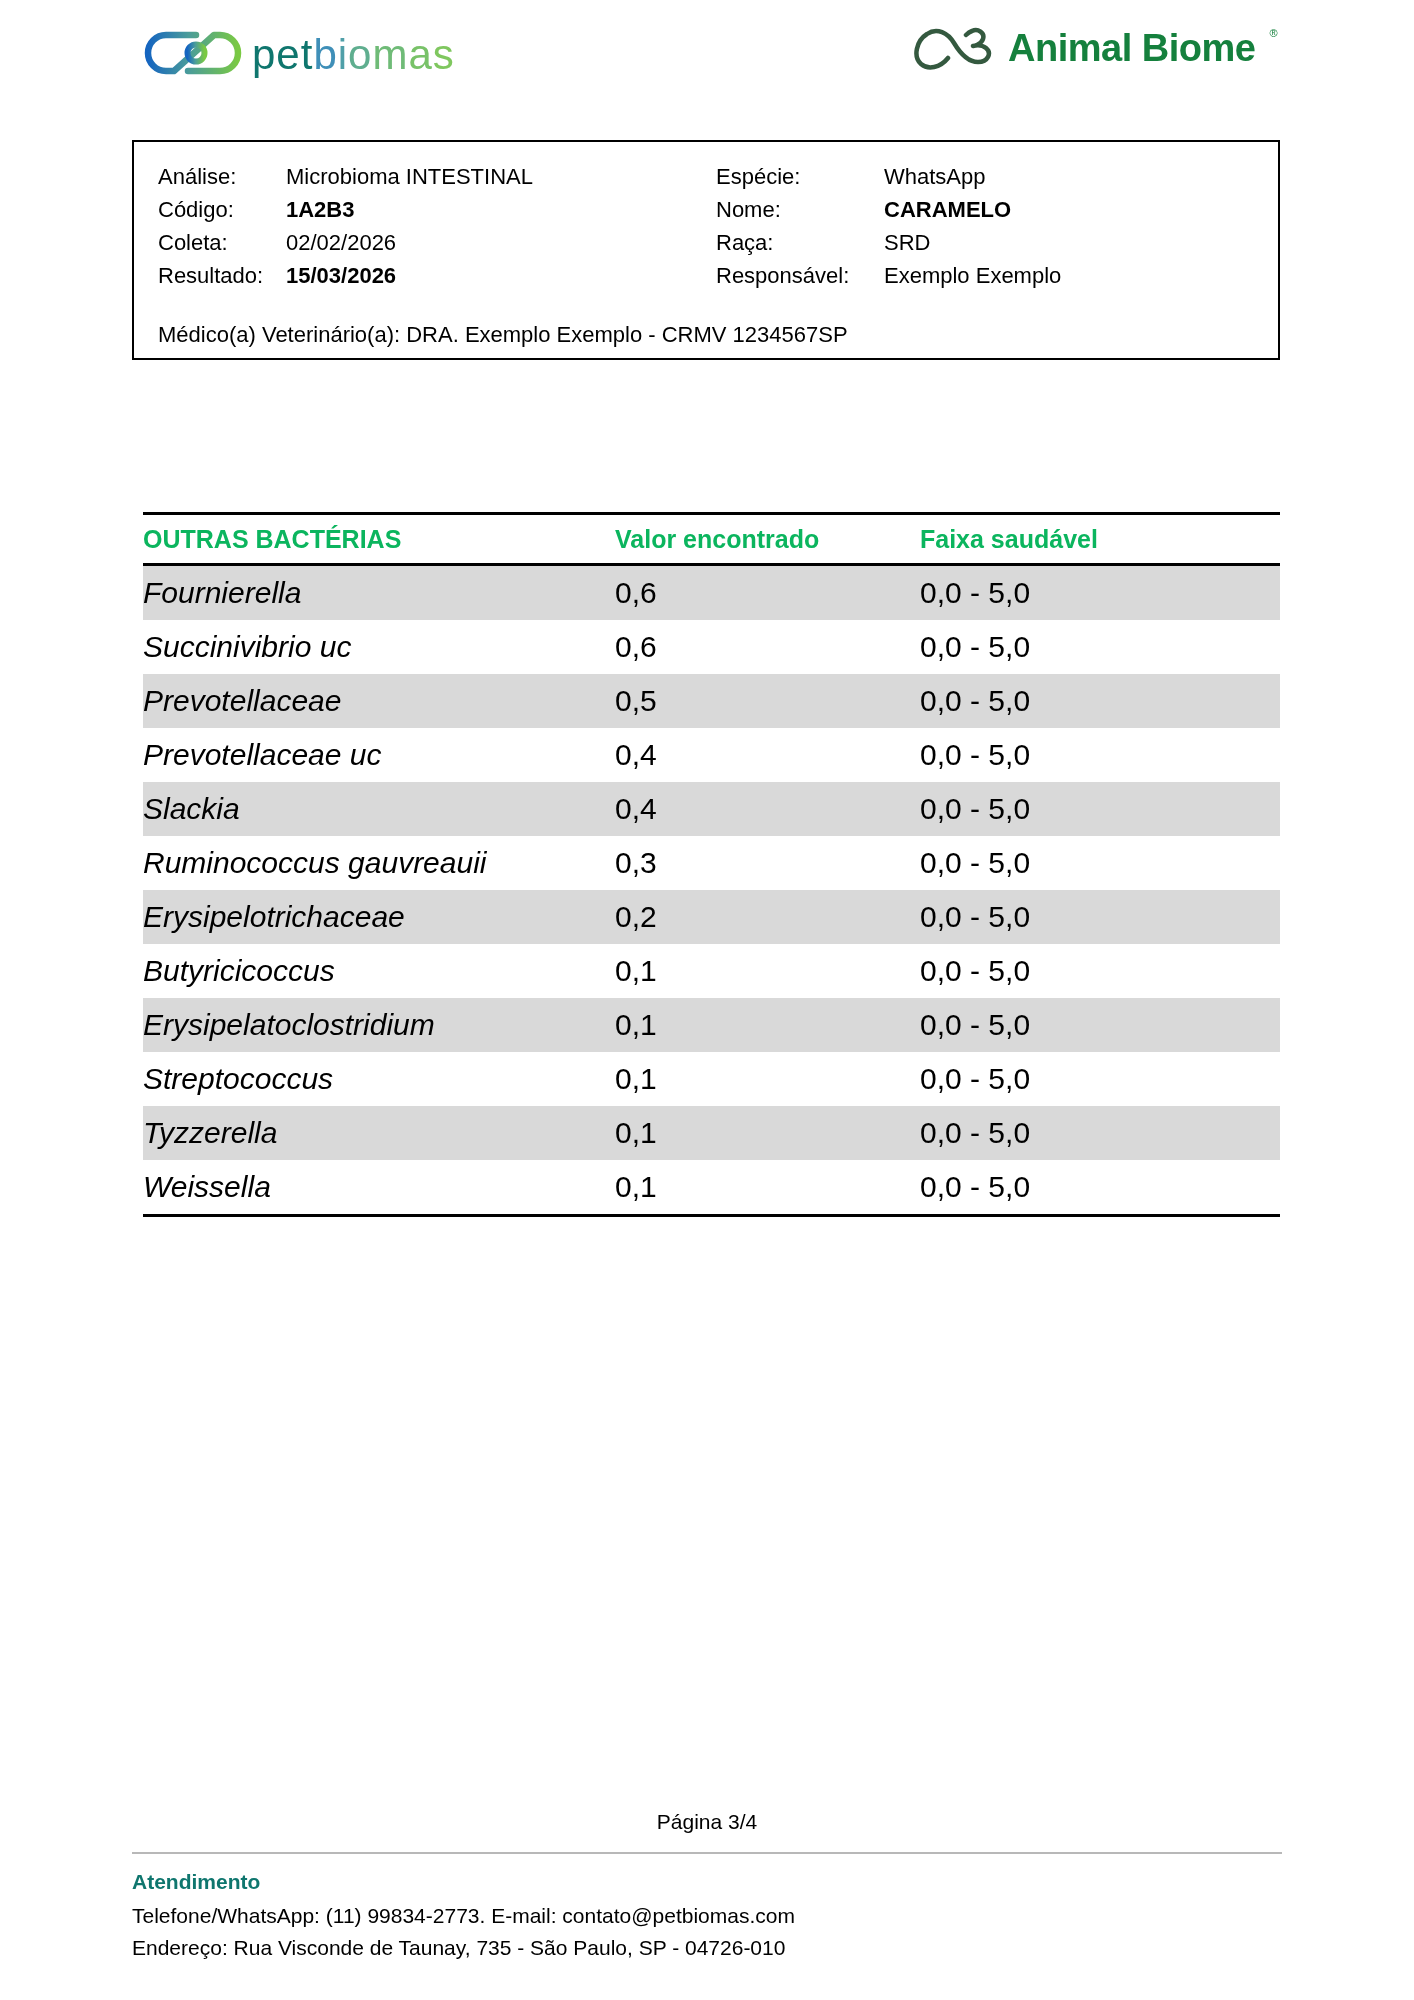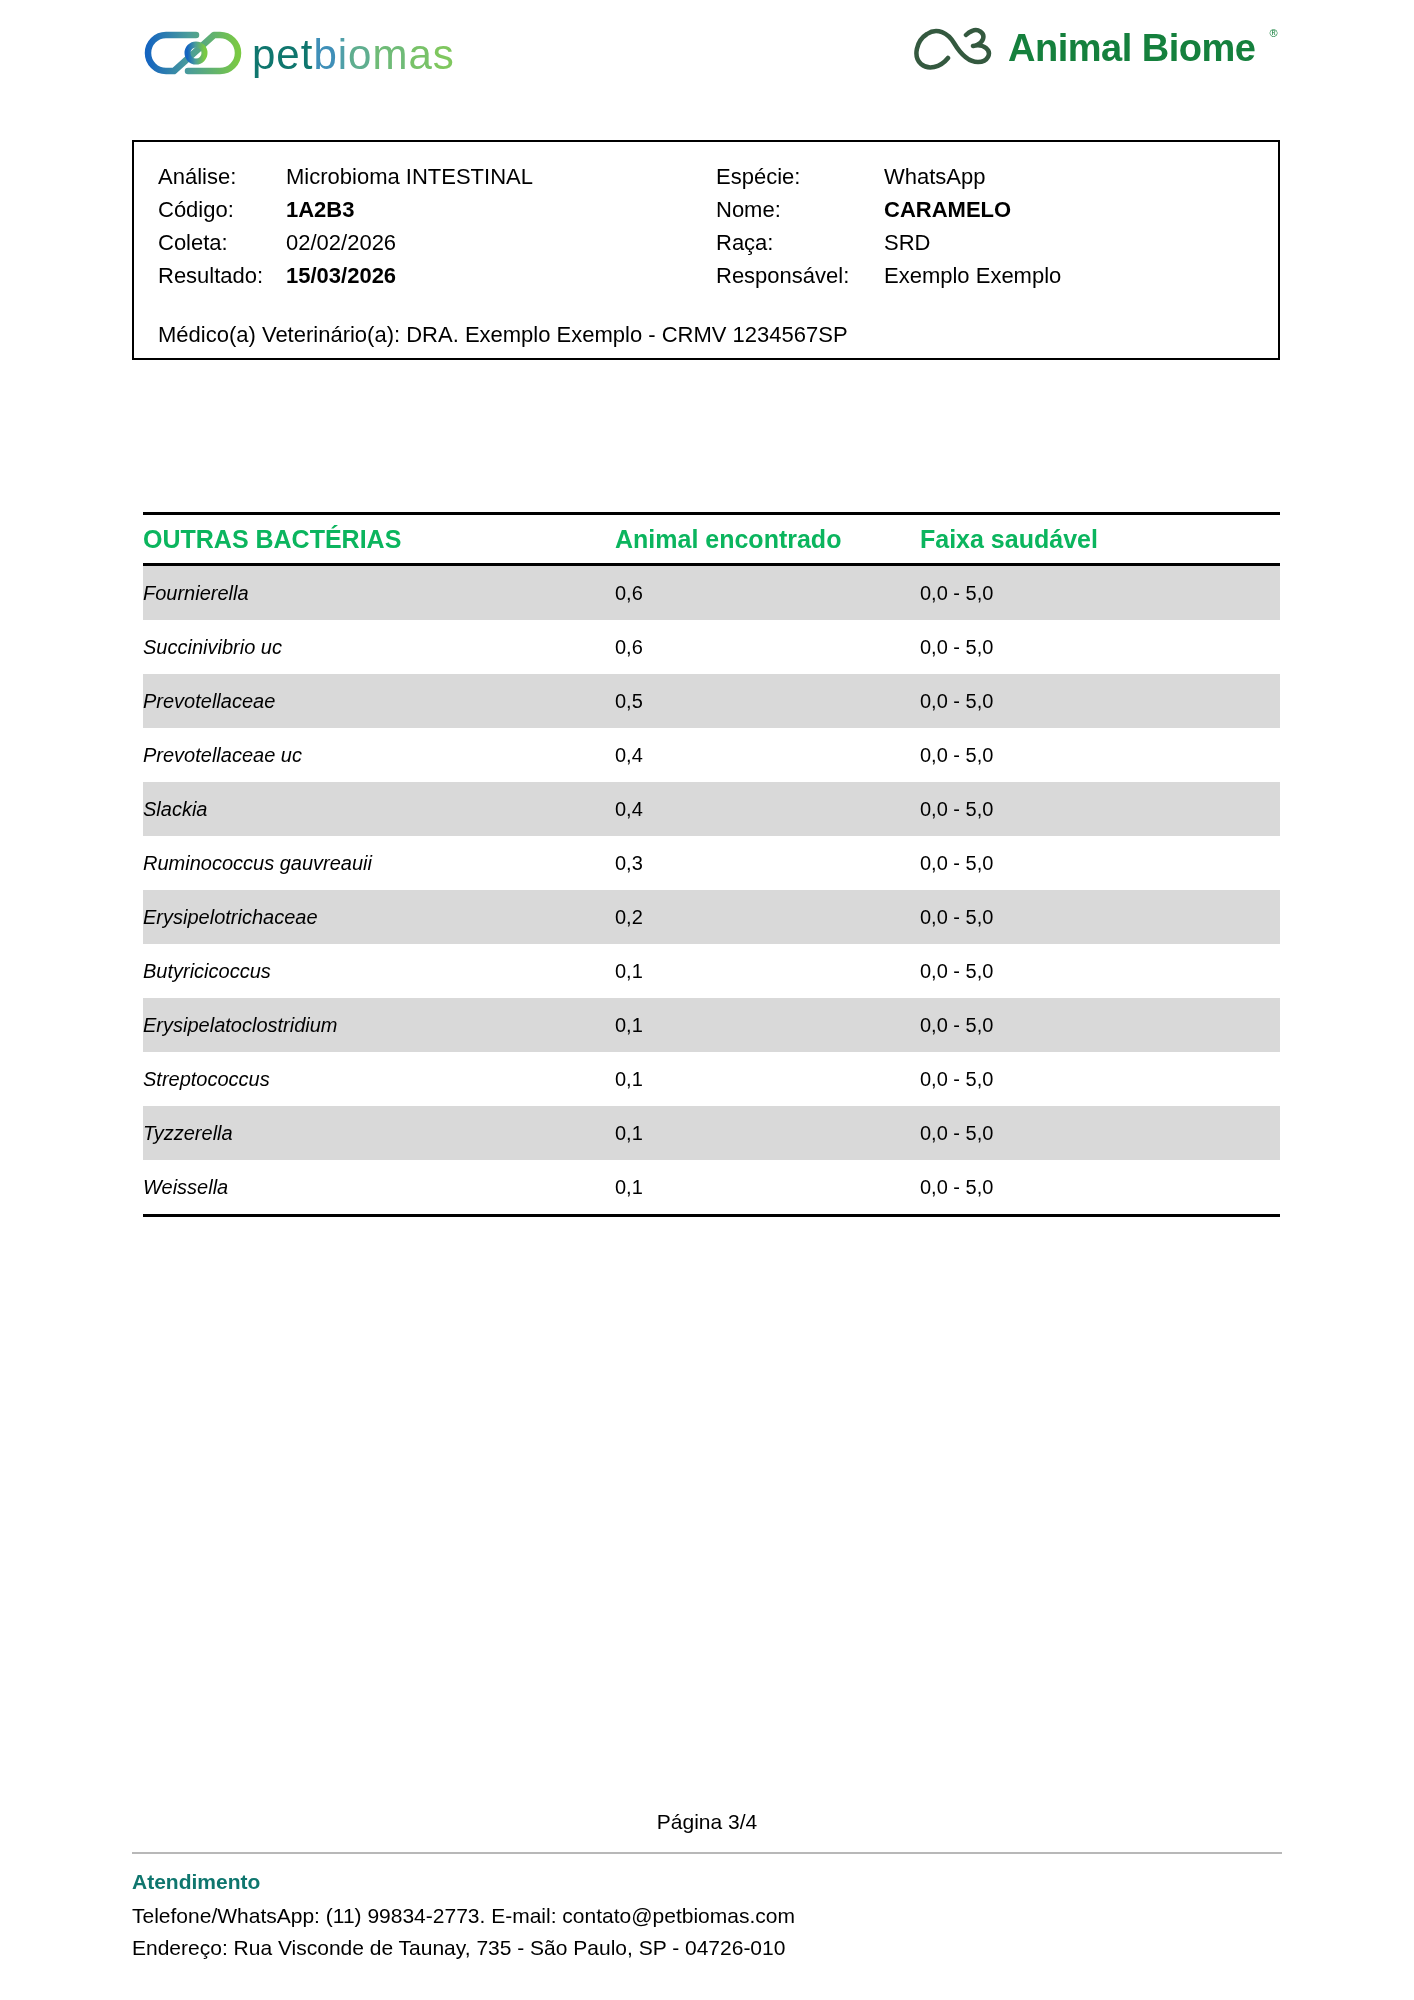--- a/index.html
+++ b/index.html
@@ -142,21 +142,21 @@
     justify-content: flex-end;
   }
   .col-name  { width: 472px; flex: none; }
   .col-value { width: 305px; flex: none; }
   .col-range { flex: 1; }
 
   .trow {
     display: flex;
     align-items: center;
     height: 54px;
-    font-size: 20px;
+    font-size: 30px;
   }
   .trow.alt { background: #d9d9d9; }
   .trow .col-name {
     font-style: italic;
   }
   .trow .col-value,
   .trow .col-range {
     font-style: normal;
   }
 
@@ -250,21 +250,21 @@
 
   </div>
   <div class="vet-line">Médico(a) Veterinário(a): DRA. Exemplo Exemplo - CRMV 1234567SP</div>
 </div>
 
 <div class="table-wrap">
   <div class="rule-top"></div>
 
   <div class="thead">
     <div class="col-name">OUTRAS BACTÉRIAS</div>
-    <div class="col-value">Animal encontrado</div>
+    <div class="col-value">Valor encontrado</div>
     <div class="col-range">Faixa saudável</div>
   </div>
 
   <div class="rule-mid"></div>
 
   <div id="tbody">
       <div class="trow alt">
         <div class="col-name">Fournierella</div>
         <div class="col-value">0,6</div>
         <div class="col-range">0,0 - 5,0</div>

